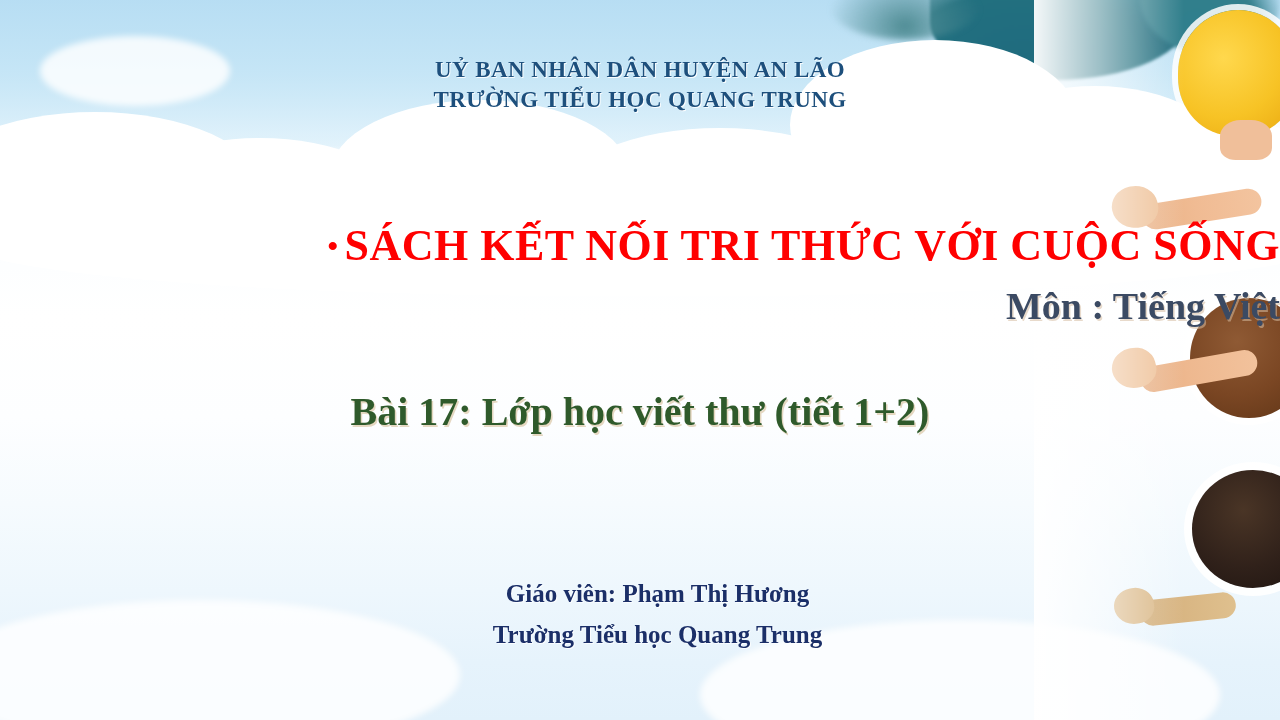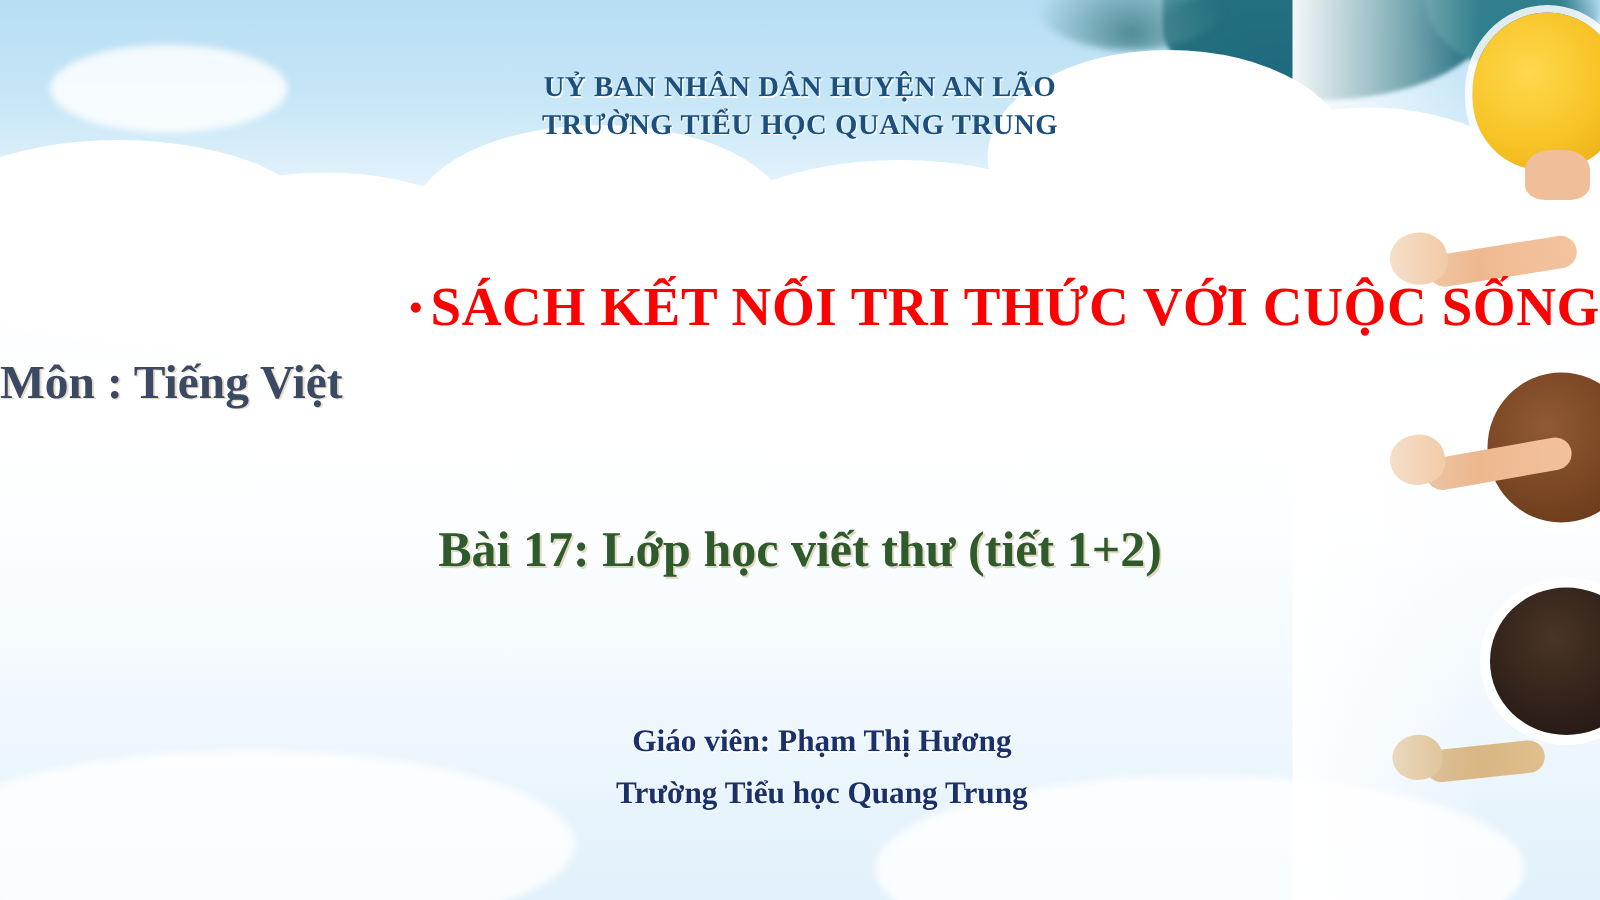--- a/index.html
+++ b/index.html
@@ -202,37 +202,36 @@
   .series-title .bullet {
     font-size: 30px;
     vertical-align: 0.14em;
     margin-right: 6px;
   }
 
   .subject {
     position: absolute;
     top: 272px;
     left: 0; right: 0;
-    text-align: left;
+    text-align: right;
     color: #3b4a63;
     font-weight: bold;
     font-size: 38px;
     text-shadow: 1.5px 1.5px 0 rgba(214,188,160,0.55);
   }
 
   .lesson {
     position: absolute;
     top: 376px;
     left: 0; right: 0;
     text-align: center;
     color: #2f5a2b;
     font-weight: bold;
     font-size: 40px;
     text-shadow: 1.5px 1.5px 0 rgba(206,178,132,0.5);
-    margin-top: 28px;
   }
 
   .footer-block {
     position: absolute;
     top: 562px;
     left: 0; right: 0;
     text-align: center;
     color: #1b2f68;
     font-weight: bold;
     font-size: 25px;

